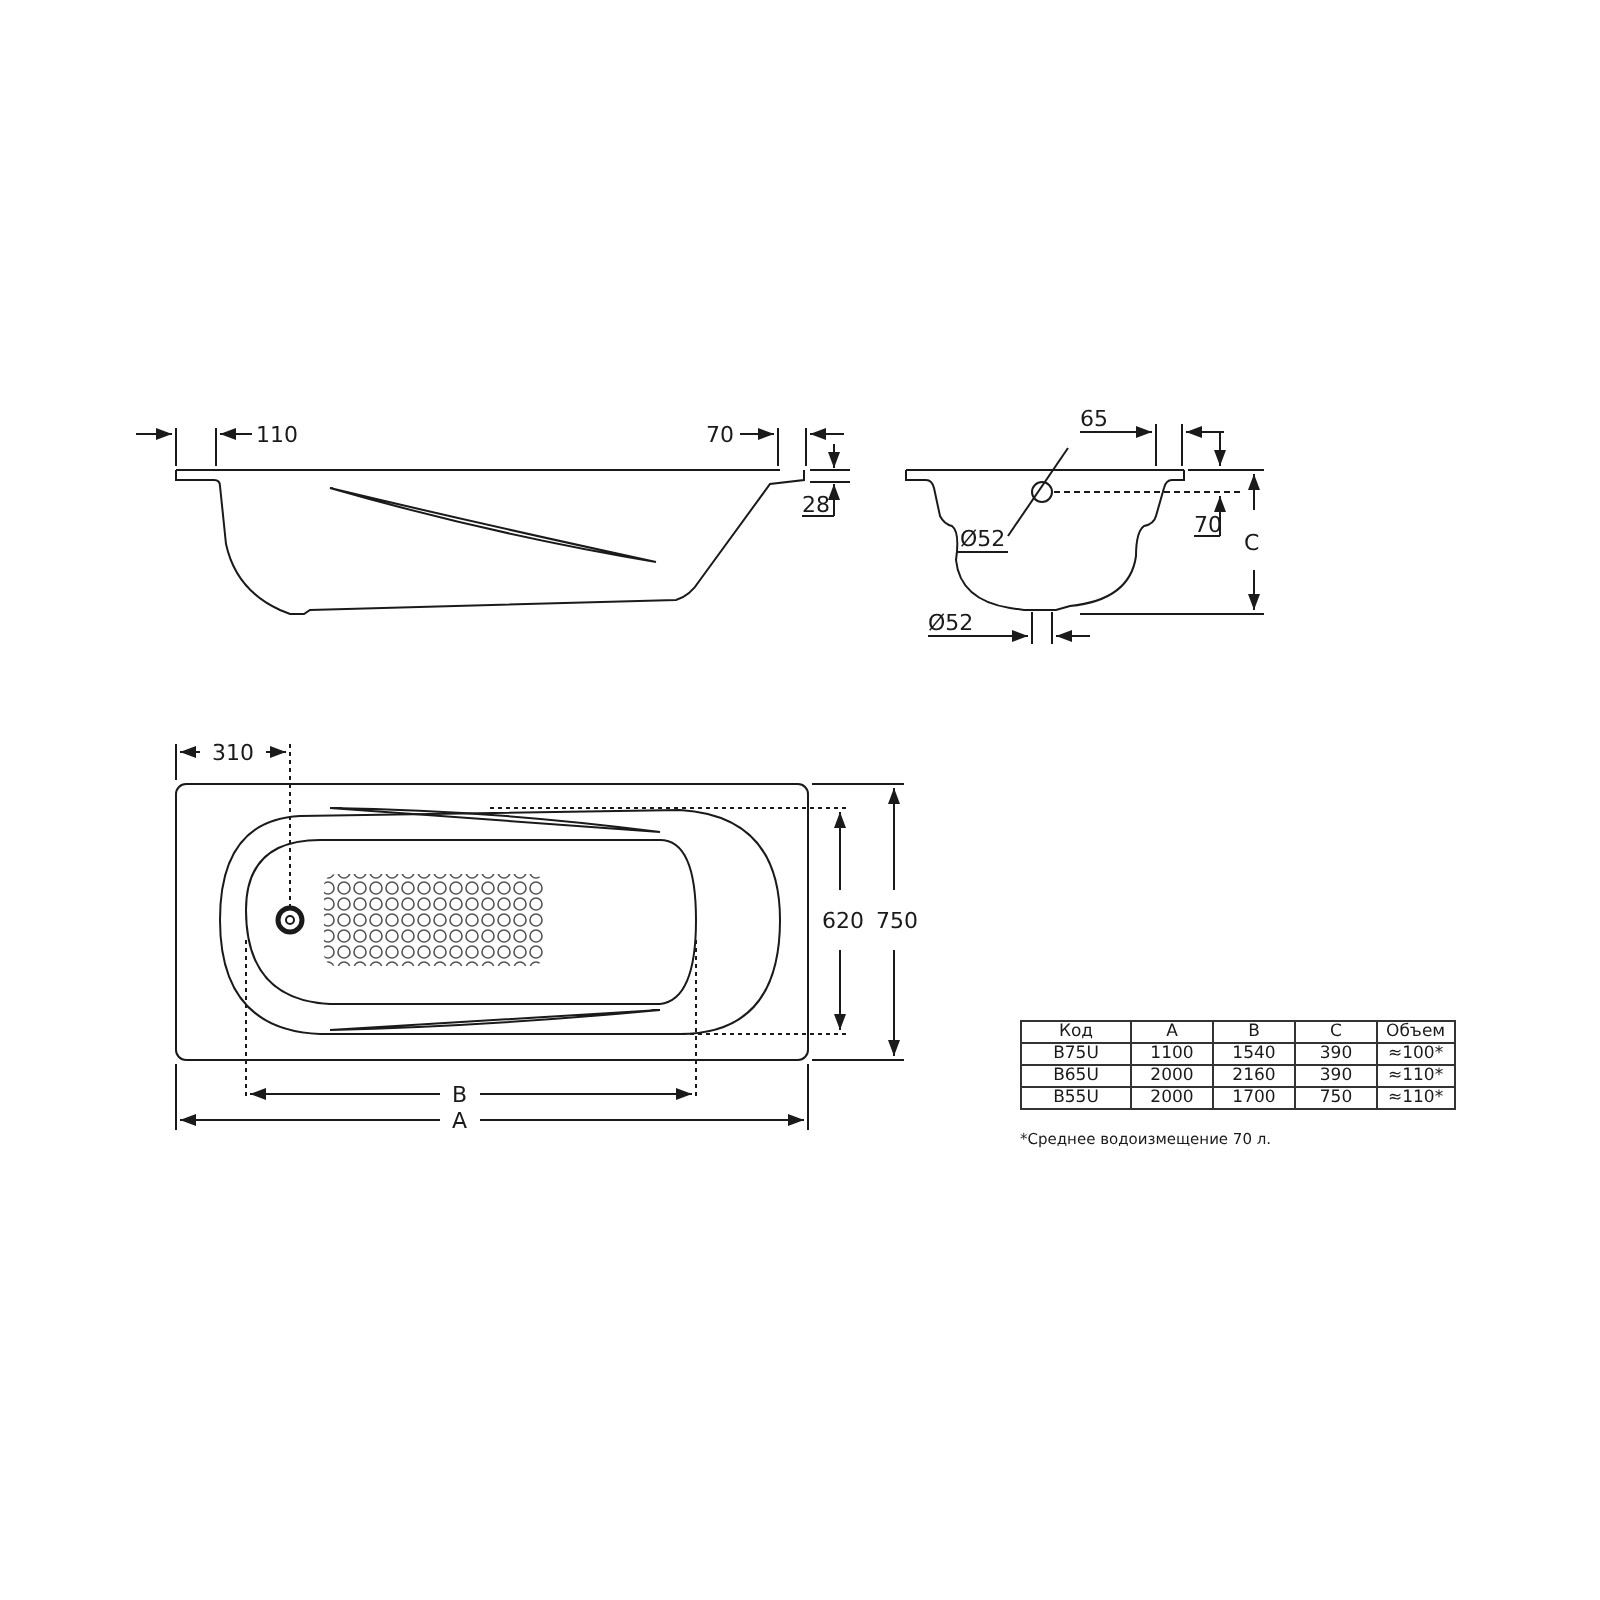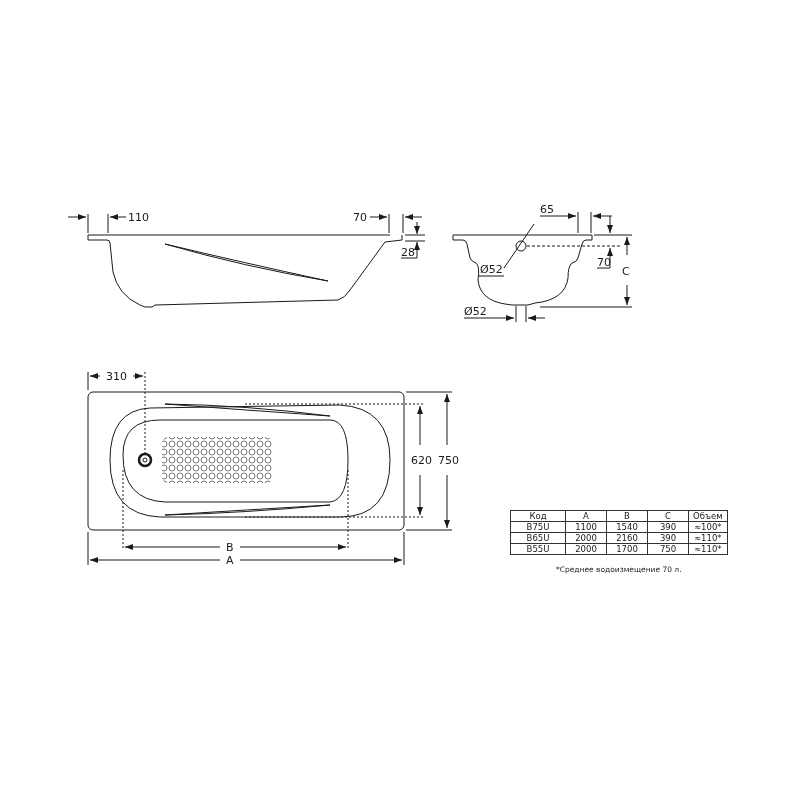--- a/index.html
+++ b/index.html
@@ -2,21 +2,21 @@
 <html><head>
 <meta charset="utf-8">
 <style>
   html, body { margin:0; padding:0; background:#ffffff; }
   body { width:800px; height:800px; position:relative; overflow:hidden; font-family:"DejaVu Sans", sans-serif; color:#1a1a1a; }
   svg.drawing { position:absolute; left:0; top:0; }
   .dimtxt { font-family:"DejaVu Sans", sans-serif; font-size:11px; fill:#1a1a1a; }
   table.spec { position:absolute; left:510px; top:510px; border-collapse:collapse; font-family:"DejaVu Sans", sans-serif; font-size:8.5px; }
   table.spec th, table.spec td { border:1px solid #333; padding:0 4px; text-align:center; line-height:10px; font-weight:normal; }
   table.spec th { }
-  .note { position:absolute; left:510px; top:565px; font-size:7.5px; font-family:"DejaVu Sans", sans-serif;margin-left:46px; }
+  .note { position:absolute; left:510px; top:565px; font-size:7.5px; font-family:"DejaVu Sans", sans-serif; }
 </style>
 </head>
 <body>
 
 <svg class="drawing" width="800" height="800" viewBox="0 0 800 800">
   <defs>
     <marker id="arr" markerWidth="8" markerHeight="6" refX="8" refY="3" orient="auto" markerUnits="userSpaceOnUse">
       <path d="M0,0 L8,3 L0,6 z" fill="#1a1a1a"></path>
     </marker>
     <pattern id="grid" width="8" height="8" patternUnits="userSpaceOnUse">

